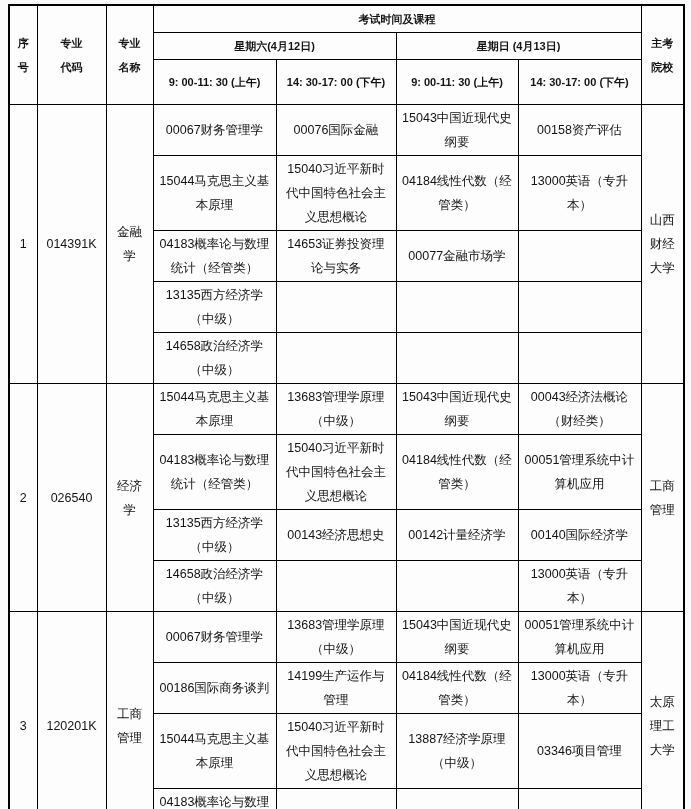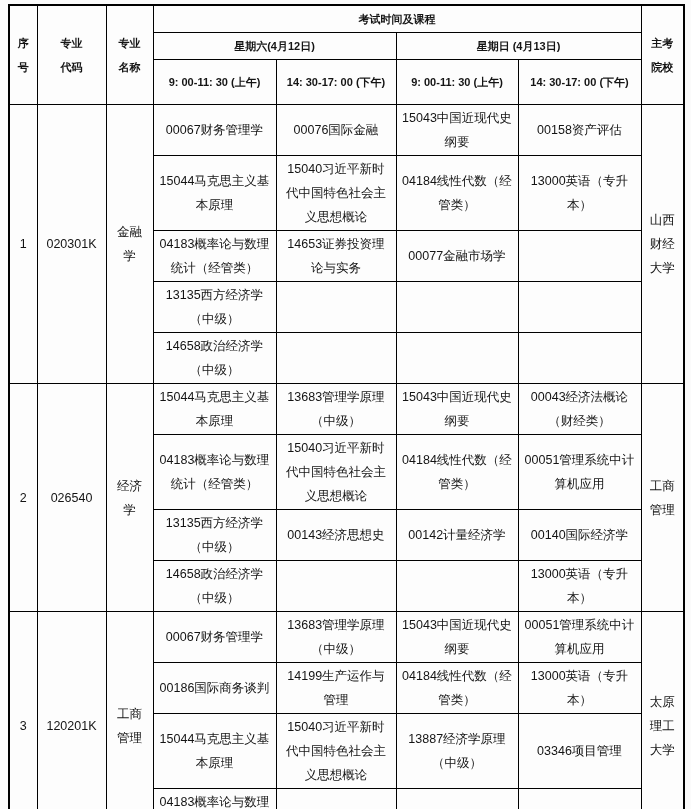--- a/index.html
+++ b/index.html
@@ -78,21 +78,21 @@
     </tr>
     <tr style="height:45px">
       <th class="time-cell">9: 00-11: 30 (上午)</th>
       <th class="time-cell">14: 30-17: 00 (下午)</th>
       <th class="time-cell">9: 00-11: 30 (上午)</th>
       <th class="time-cell">14: 30-17: 00 (下午)</th>
     </tr>
 
     <tr style="height:51px">
       <td rowspan="5">1</td>
-      <td rowspan="5">020301K</td>
+      <td rowspan="5">014391K</td>
       <td rowspan="5">金融学</td>
       <td>00067财务管理学</td>
       <td>00076国际金融</td>
       <td>15043中国近现代史纲要</td>
       <td>00158资产评估</td>
       <td rowspan="5" class="narrow">山西财经大学</td>
     </tr>
     <tr style="height:74px">
       <td>15044马克思主义基本原理</td>
       <td>15040习近平新时代中国特色社会主义思想概论</td>

